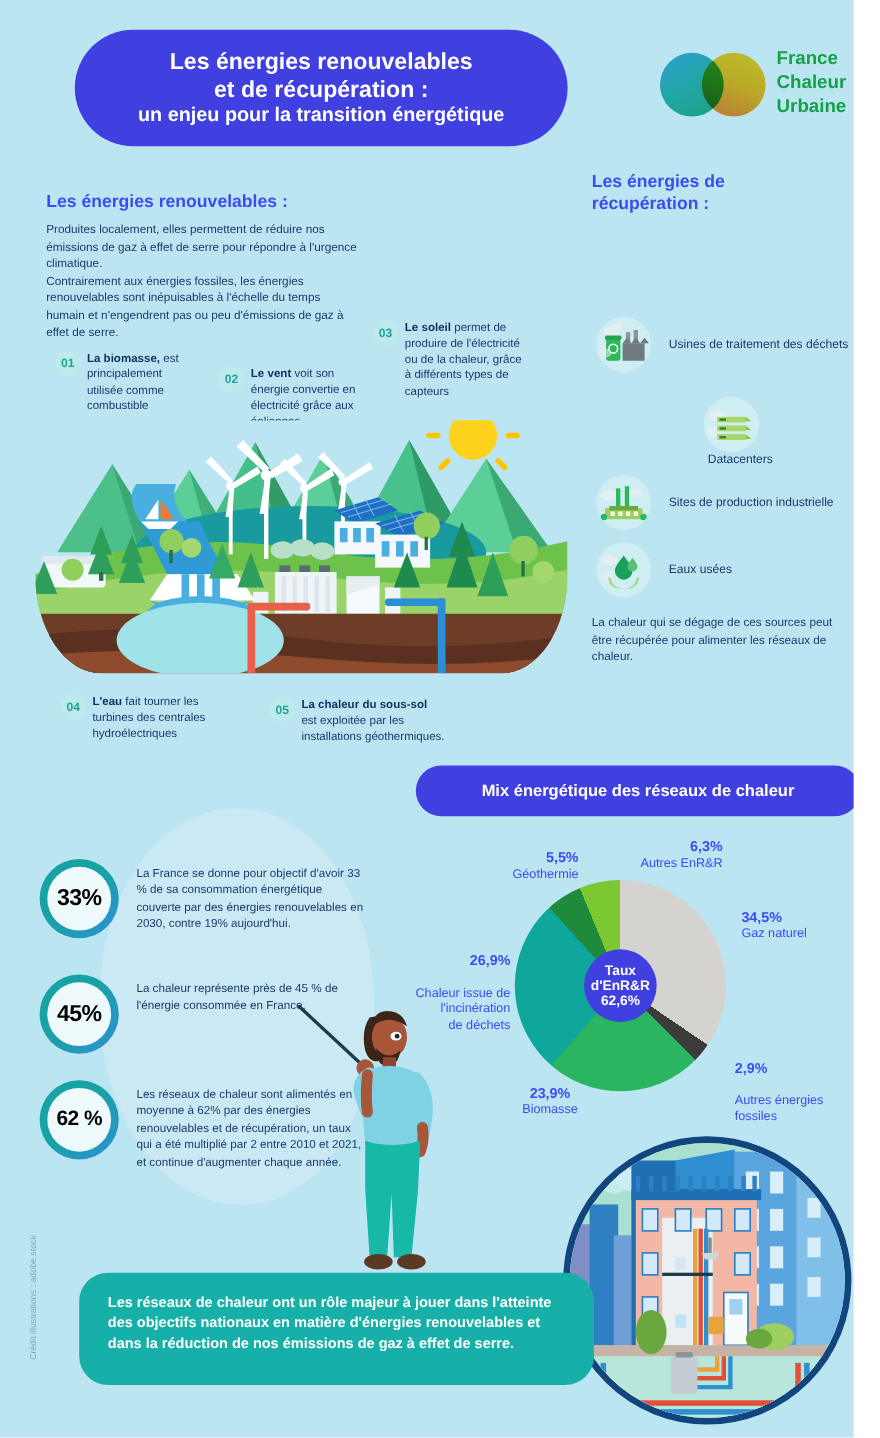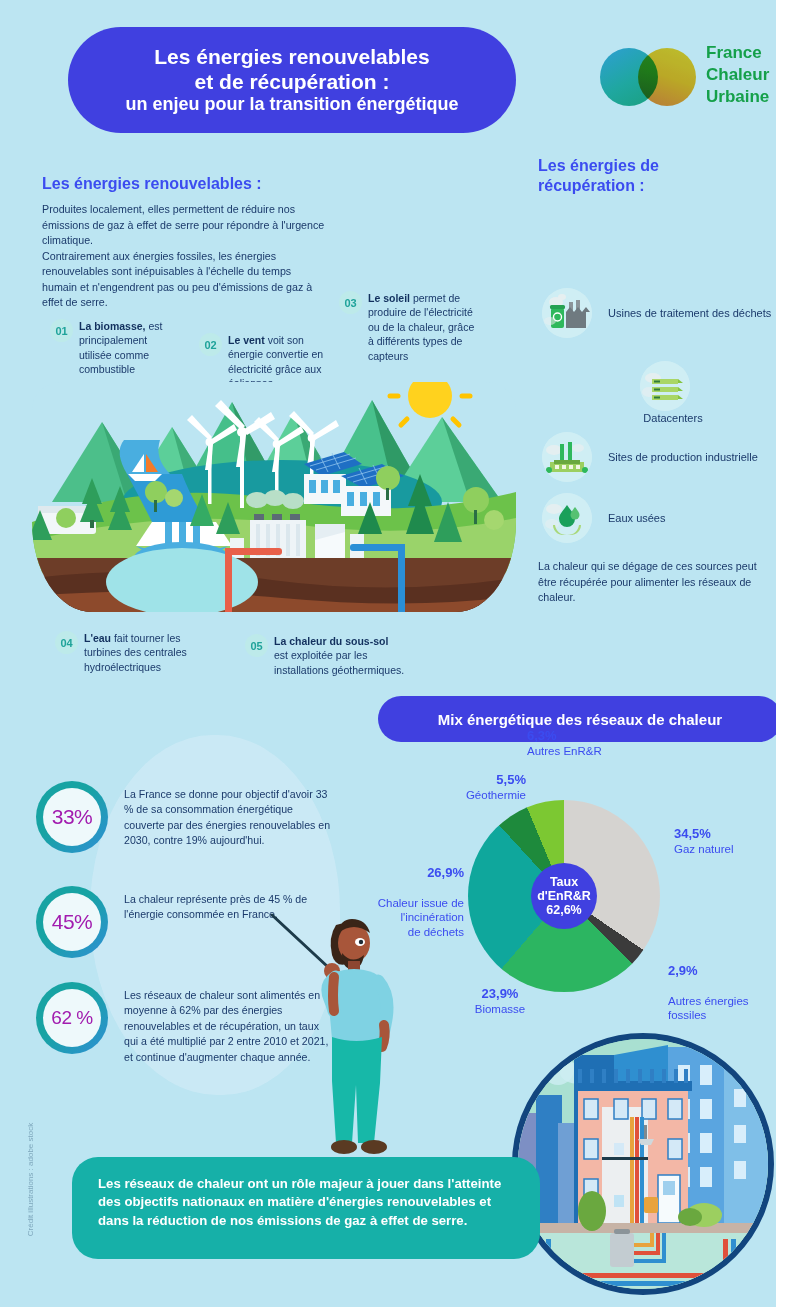--- a/index.html
+++ b/index.html
@@ -130,21 +130,21 @@
   .stat-ring {
     width: 72px; height: 72px; border-radius: 50%;
     background: linear-gradient(135deg, #17a3a3 0%, #17a3a3 42%, #2f8fd6 100%);
     display: flex; align-items: center; justify-content: center;
     flex: 0 0 auto;
   }
   .stat-ring-inner {
     width: 58px; height: 58px; border-radius: 50%;
     background: #eef9fb;
     display: flex; align-items: center; justify-content: center;
-    color: #a21caf; font-size: 21px; font-weight: normal;
+    color: #000000; font-size: 21px; font-weight: bold;
     letter-spacing: -0.5px;
   }
   .stat-text {
     margin-left: 16px;
     color: #1b3a6b; font-size: 10.6px; line-height: 1.46;
     padding-top: 6px;
   }
 
   
   .bottom-banner {
@@ -508,21 +508,21 @@
 
   <div class="pie-wrap">
     <div class="pie" id="pie-disc" style="background: conic-gradient(rgb(213, 211, 208) 0deg, rgb(213, 211, 208) 124.2deg, rgb(59, 59, 59) 124.2deg, rgb(59, 59, 59) 134.64deg, rgb(44, 181, 97) 134.64deg, rgb(44, 181, 97) 220.68deg, rgb(15, 167, 156) 220.68deg, rgb(15, 167, 156) 317.52deg, rgb(30, 138, 60) 317.52deg, rgb(30, 138, 60) 337.32deg, rgb(124, 200, 50) 337.32deg, rgb(124, 200, 50) 360deg);"></div>
     <div class="pie-hub">
       <span>Taux</span>
       <span>d'EnR&amp;R</span>
       <span>62,6%</span>
     </div>
   </div>
 
-  <div class="pie-label" style="left:527px; top:728px; width:130px; text-align:left;">
+  <div class="pie-label" style="left:527px; top:762px; width:130px; text-align:right;">
     <span class="pct">6,3%</span>
     <span>Autres EnR&amp;R</span>
   </div>
 
   <div class="pie-label" style="left:416px; top:772px; width:110px; text-align:right;">
     <span class="pct">5,5%</span>
     <span>Géothermie</span>
   </div>
 
   <div class="pie-label" style="left:346px; top:851px; width:118px; text-align:right; white-space:pre-line;">

